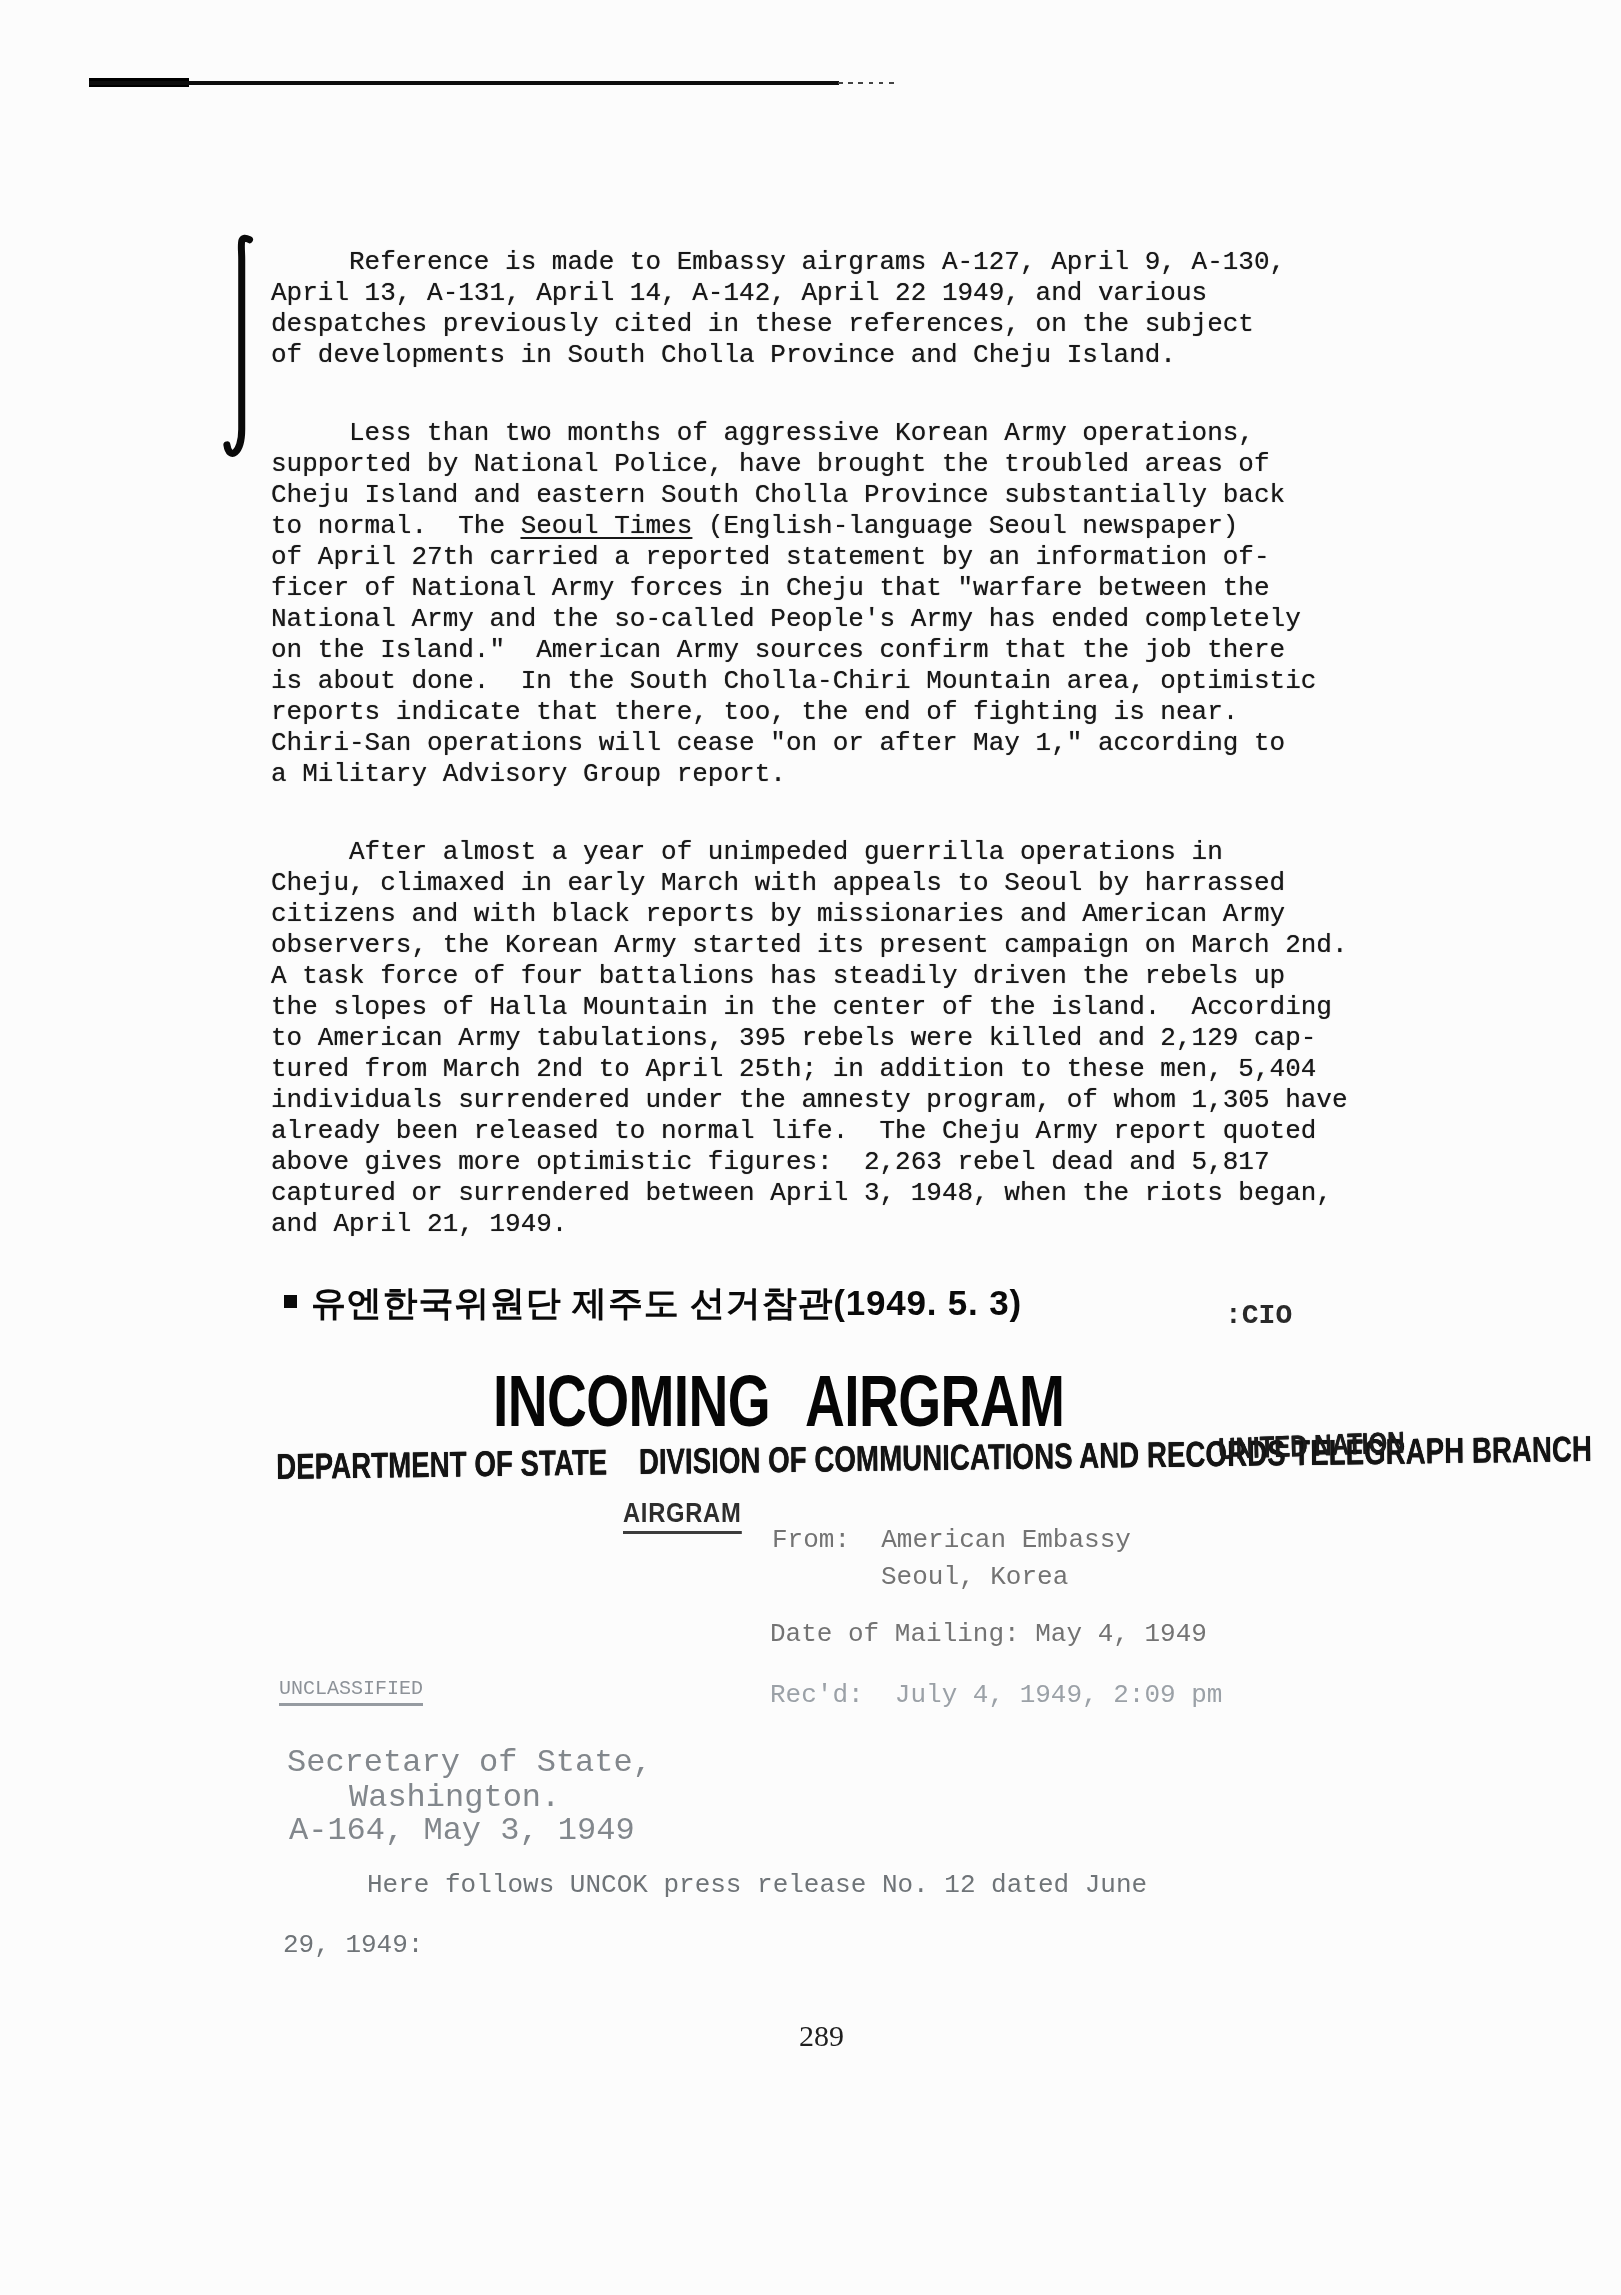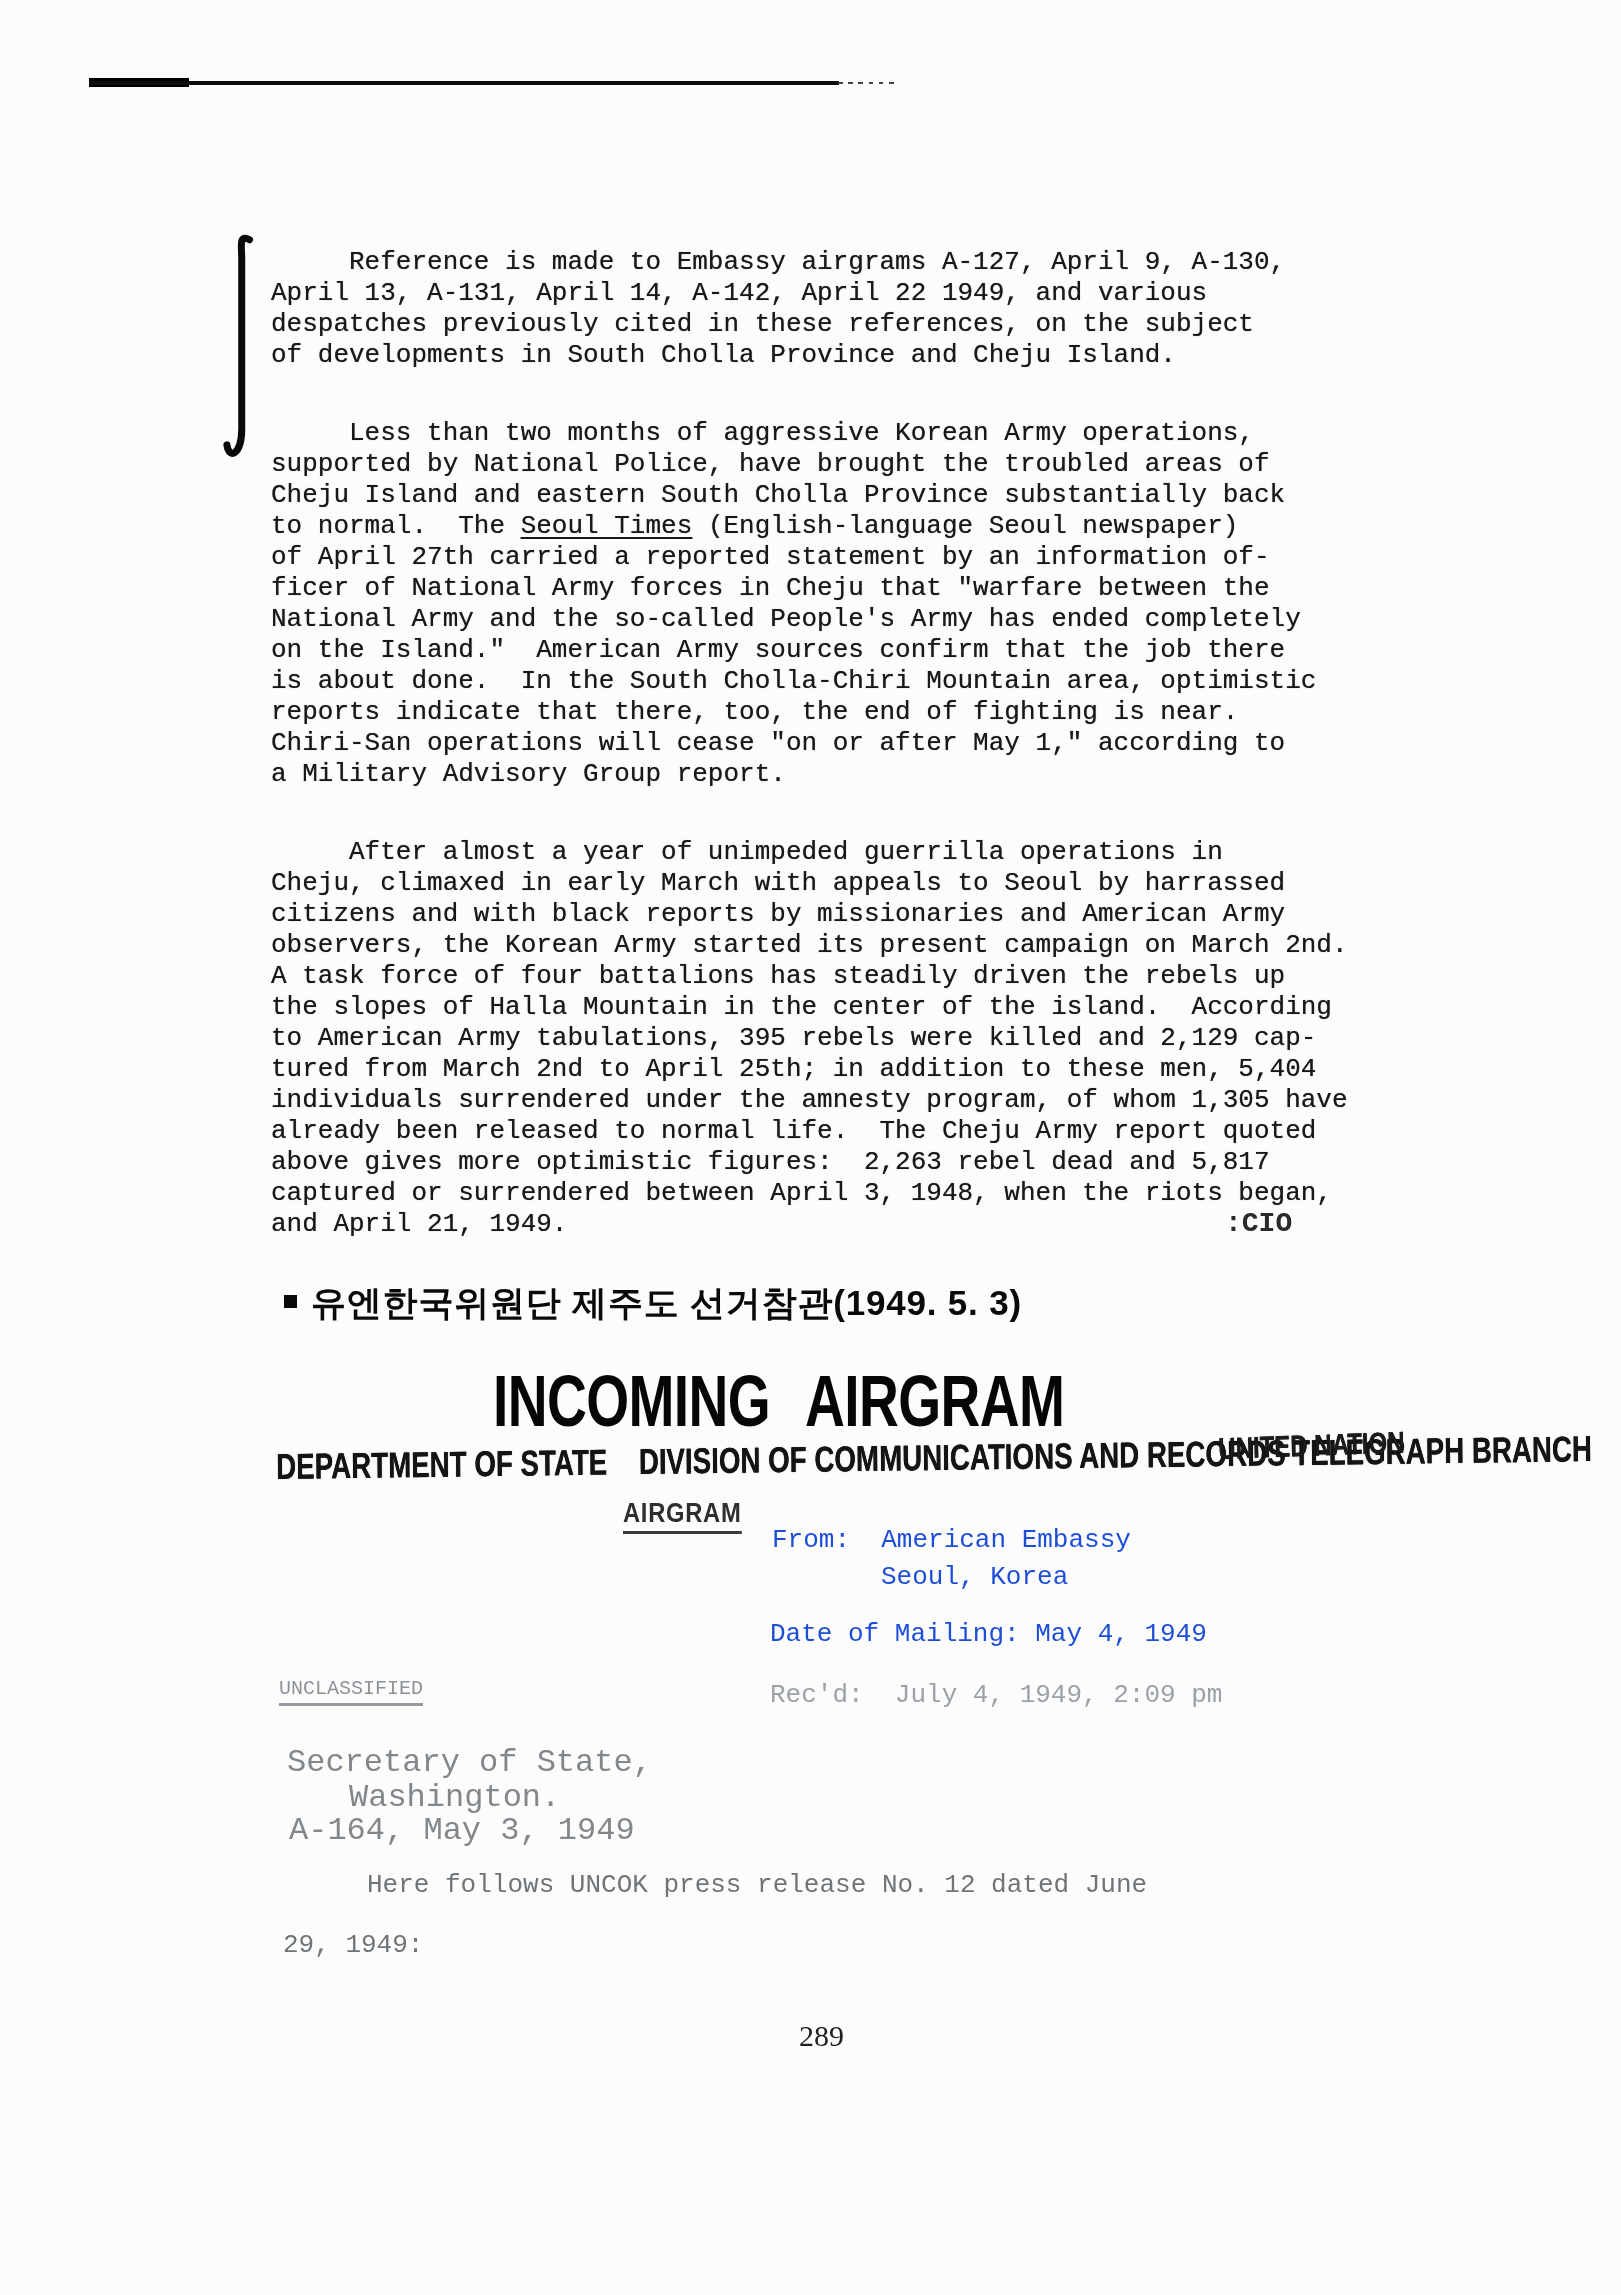--- a/index.html
+++ b/index.html
@@ -47,21 +47,21 @@
     filter:blur(0.4px);white-space:nowrap;letter-spacing:0.8px;
   }
   .korean{
     font-family:"Liberation Sans","DejaVu Sans",sans-serif;
     font-weight:700;font-size:35px;color:#0a0a0a;white-space:nowrap;
     letter-spacing:0.8px;
   }
   .sq-bullet{position:absolute;width:12.6px;height:12.6px;background:#0a0a0a;}
   .faint{filter:blur(0.5px);}
   .softblur{filter:blur(0.3px);}
-  .meta-faint{font-size:26px;color:#1d4ed8;}
+  .meta-faint{font-size:26px;color:#737373;}
   .meta-recd{font-size:26px;color:#9ba1a7;}
   .unclass{
     font-size:20px;color:#8d9298;
     border-bottom:3.1px solid #969ba1;padding-bottom:3.1px;
   }
   .addr{font-size:32px;color:#82878c;}
   .intro-t{font-size:26px;color:#6f7478;}
   .sigfrag{font-size:28px;font-weight:700;color:#2a2a2a;filter:blur(0.3px);}
   .pagenum{font-family:"Liberation Serif",serif;font-size:30px;color:#1f1f1f;}
   .rule{position:absolute;background:#0d0d0d;}
@@ -112,21 +112,21 @@
     <div class="bline"><span>the slopes of Halla Mountain in the center of the island.  According</span></div>
     <div class="bline"><span>to American Army tabulations, 395 rebels were killed and 2,129 cap-</span></div>
     <div class="bline"><span>tured from March 2nd to April 25th; in addition to these men, 5,404</span></div>
     <div class="bline"><span>individuals surrendered under the amnesty program, of whom 1,305 have</span></div>
     <div class="bline"><span>already been released to normal life.  The Cheju Army report quoted</span></div>
     <div class="bline"><span>above gives more optimistic figures:  2,263 rebel dead and 5,817</span></div>
     <div class="bline"><span>captured or surrendered between April 3, 1948, when the riots began,</span></div>
     <div class="bline"><span>and April 21, 1949.</span></div>
   </div>
 
-<div class="abs sigfrag" style="left:1225px;top:1208px;">:CIO</div>
+<div class="abs sigfrag" style="left:1225px;top:1300px;">:CIO</div>
 
 <div class="sq-bullet" style="left:284px;top:1295px;"></div>
 <div class="abs korean" style="left:311px;top:1280px;">유엔한국위원단 제주도 선거참관(1949. 5. 3)</div>
 
 <div class="abs" style="left:493px;top:1332px;">
   <div class="incoming">INCOMING AIRGRAM</div>
 </div>
 
 <div class="abs" style="left:276px;top:1418px;">
   <div class="deptline">

